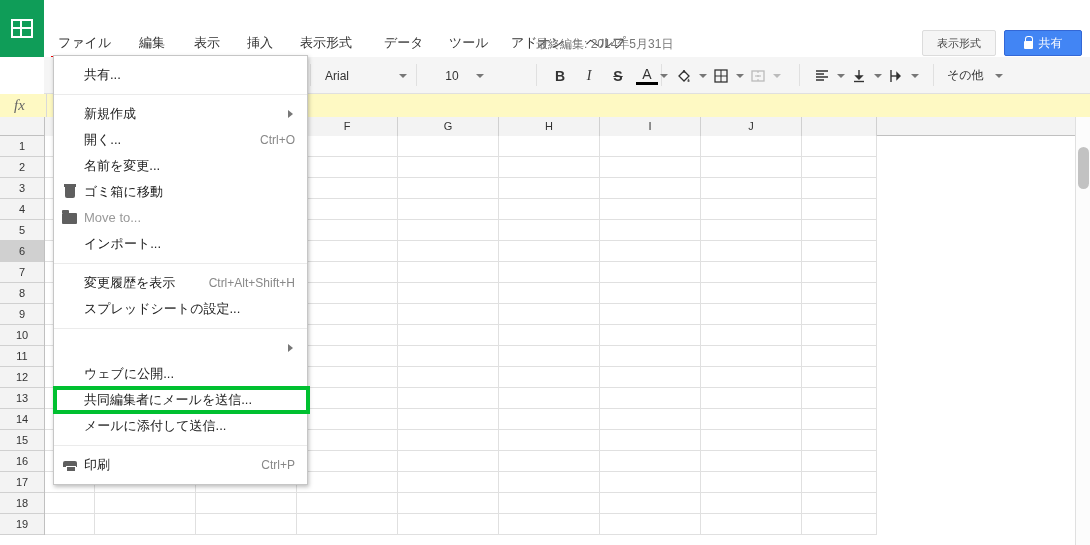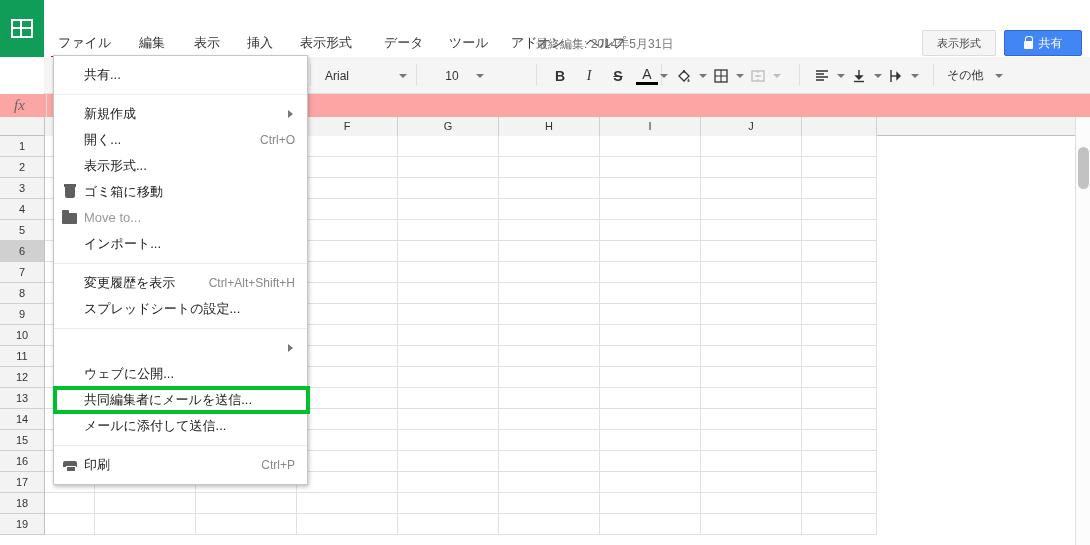--- a/index.html
+++ b/index.html
@@ -154,21 +154,21 @@
   .tb-label {
     position: absolute; top: 7px; height: 23px;
     display: flex; align-items: center;
     font-size: 12px; color: #333; cursor: pointer;
   }
 
   
   .formulabar {
     position: absolute; left: 0; top: 94px;
     width: 1090px; height: 25px;
-    background: #fca5a5;
+    background: #fef9c3;
     border-bottom: 1px solid #d9d9d9;
   }
   .fx {
     position: absolute; left: 14px; top: 3px;
     font-family: "Liberation Serif", "DejaVu Serif", serif;
     font-style: italic; font-size: 15px; color: #666;
   }
   .fx-sep {
     position: absolute; left: 46px; top: 0; width: 1px; height: 25px;
     background: #d9d9d9;
@@ -701,21 +701,21 @@
 
   <div class="vscroll">
     <div class="vscroll-thumb"></div>
   </div>
 
   <div class="dropdown" id="dropdown">
       <div class="dd-item"><span>共有...</span></div>
       <div class="dd-sep"></div>
       <div class="dd-item"><span>新規作成</span><span class="dd-arrow"></span></div>
       <div class="dd-item"><span>開く...</span><span class="dd-shortcut">Ctrl+O</span></div>
-      <div class="dd-item"><span>表示形式...</span></div>
+      <div class="dd-item"><span>名前を変更...</span></div>
       <div class="dd-item"><span class="dd-icon ic-trash"></span><span>ゴミ箱に移動</span></div>
       <div class="dd-item disabled"><span class="dd-icon ic-folder"></span><span>Move to...</span></div>
       <div class="dd-item"><span>インポート...</span></div>
       <div class="dd-sep"></div>
       <div class="dd-item"><span>変更履歴を表示</span><span class="dd-shortcut">Ctrl+Alt+Shift+H</span></div>
       <div class="dd-item"><span>スプレッドシートの設定...</span></div>
       <div class="dd-sep"></div>
       <div class="dd-item"><span class="dd-arrow"></span></div>
       <div class="dd-item"><span>ウェブに公開...</span></div>
       <div class="dd-item"><span>共同編集者にメールを送信...</span></div>

